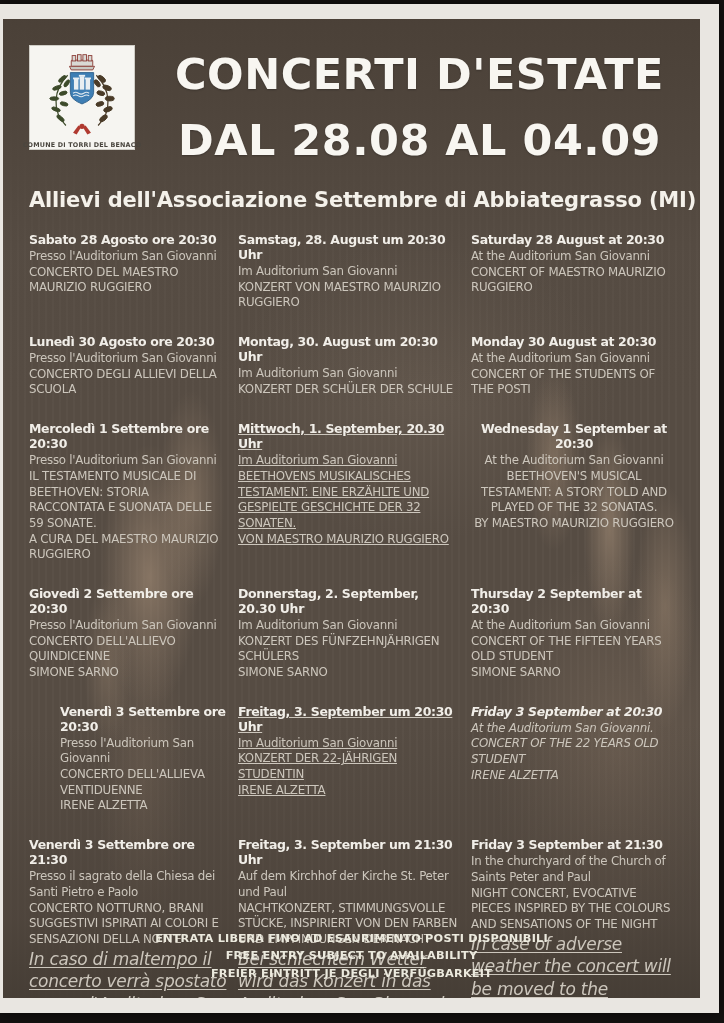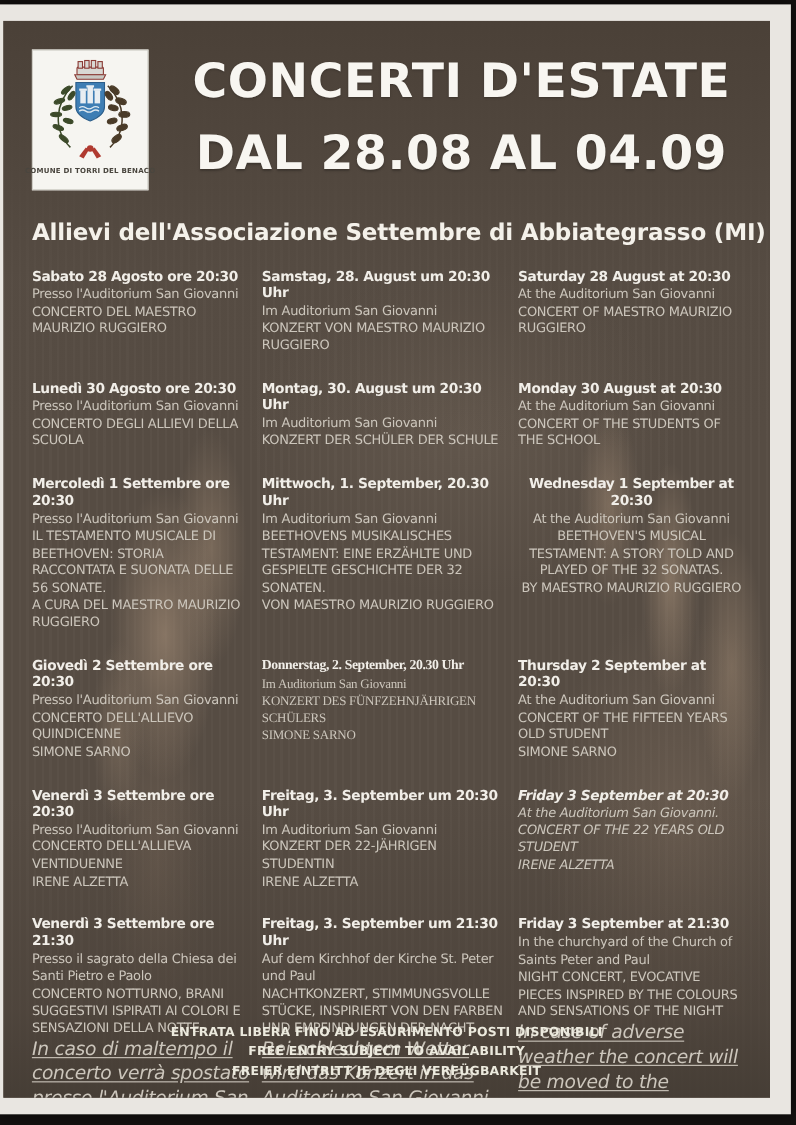--- a/index.html
+++ b/index.html
@@ -38,21 +38,21 @@
     background:linear-gradient(180deg,
       rgba(74,64,55,.95) 0%, rgba(80,70,61,.85) 14%, rgba(84,74,65,.25) 24%,
       rgba(84,74,65,0) 40%, rgba(84,74,65,0) 72%, rgba(72,63,55,.55) 92%, rgba(68,60,52,.9) 100%);
   }
 
   .content { position:absolute; inset:0; padding:12px 26px 0 26px; }
 
   
   .masthead { display:flex; align-items:flex-start; }
   .logo-card {
-    width:106px; height:128px; background:#f6f5f1; margin-top:14px;
+    width:106px; height:105px; background:#f6f5f1; margin-top:14px;
     border:1px solid #cfcdc6; display:flex; flex-direction:column; align-items:center;
     padding-top:6px; flex:none;
   }
   .logo-card svg { display:block; }
   .logo-caption { font-size:6.4px; color:#4a463f; letter-spacing:.2px; margin-top:3px;
     font-weight:bold; white-space:nowrap; }
 
   .titles { flex:1; text-align:center; padding-left:30px; }
   .title-line { color:#f8f6f1; font-weight:800; font-size:43px; letter-spacing:.5px;
     line-height:1.0; text-shadow:0 1px 2px rgba(0,0,0,.25); white-space:nowrap; }
@@ -159,30 +159,30 @@
               <div class="ln">CONCERTO DEL MAESTRO MAURIZIO RUGGIERO</div>
             </div>
             <div class="event" style="grid-area: 2 / 1;">
               <div class="event-header">Lunedì 30 Agosto ore 20:30</div>
               <div class="ln">Presso l'Auditorium San Giovanni</div>
               <div class="ln">CONCERTO DEGLI ALLIEVI DELLA SCUOLA</div>
             </div>
             <div class="event" style="grid-area: 3 / 1;">
               <div class="event-header">Mercoledì 1 Settembre ore 20:30</div>
               <div class="ln">Presso l'Auditorium San Giovanni</div>
-              <div class="ln">IL TESTAMENTO MUSICALE DI BEETHOVEN: STORIA RACCONTATA E SUONATA DELLE 56 SONATE.</div>
+              <div class="ln">IL TESTAMENTO MUSICALE DI BEETHOVEN: STORIA RACCONTATA E SUONATA DELLE 59 SONATE.</div>
               <div class="ln">A CURA DEL MAESTRO MAURIZIO RUGGIERO</div>
             </div>
             <div class="event" style="grid-area: 4 / 1;">
               <div class="event-header">Giovedì 2 Settembre ore 20:30</div>
               <div class="ln">Presso l'Auditorium San Giovanni</div>
               <div class="ln">CONCERTO DELL'ALLIEVO QUINDICENNE</div>
               <div class="ln">SIMONE SARNO</div>
             </div>
-            <div class="event" style="grid-area: 5 / 1;">
+            <div class="event" style="grid-area: 5 / 1; margin-left: 31px;">
               <div class="event-header">Venerdì 3 Settembre ore 20:30</div>
               <div class="ln">Presso l'Auditorium San Giovanni</div>
               <div class="ln">CONCERTO DELL'ALLIEVA VENTIDUENNE</div>
               <div class="ln">IRENE ALZETTA</div>
             </div>
             <div class="event" style="grid-area: 6 / 1;">
               <div class="event-header">Venerdì 3 Settembre ore 21:30</div>
               <div class="ln">Presso il sagrato della Chiesa dei Santi Pietro e Paolo</div>
               <div class="ln">CONCERTO NOTTURNO, BRANI SUGGESTIVI ISPIRATI AI COLORI E SENSAZIONI DELLA NOTTE</div>
               <div class="note">In caso di maltempo il concerto verrà spostato presso l'Auditorium San Giovanni.</div>
@@ -190,53 +190,53 @@
             <div class="event" style="grid-area: 1 / 2;">
               <div class="event-header">Samstag, 28. August um 20:30 Uhr</div>
               <div class="ln">Im Auditorium San Giovanni</div>
               <div class="ln">KONZERT VON MAESTRO MAURIZIO RUGGIERO</div>
             </div>
             <div class="event" style="grid-area: 2 / 2;">
               <div class="event-header">Montag, 30. August um 20:30 Uhr</div>
               <div class="ln">Im Auditorium San Giovanni</div>
               <div class="ln">KONZERT DER SCHÜLER DER SCHULE</div>
             </div>
-            <div class="event" style="grid-area: 3 / 2;">
+            <div class="event" style="grid-area: 3 / 2; text-decoration: underline;">
               <div class="event-header">Mittwoch, 1. September, 20.30 Uhr</div>
               <div class="ln">Im Auditorium San Giovanni</div>
               <div class="ln">BEETHOVENS MUSIKALISCHES TESTAMENT: EINE ERZÄHLTE UND GESPIELTE GESCHICHTE DER 32 SONATEN.</div>
               <div class="ln">VON MAESTRO MAURIZIO RUGGIERO</div>
             </div>
-            <div class="event" style="grid-area: 4 / 2; font-family: Liberation Serif, serif;">
+            <div class="event" style="grid-area: 4 / 2;">
               <div class="event-header">Donnerstag, 2. September, 20.30 Uhr</div>
               <div class="ln">Im Auditorium San Giovanni</div>
               <div class="ln">KONZERT DES FÜNFZEHNJÄHRIGEN SCHÜLERS</div>
               <div class="ln">SIMONE SARNO</div>
             </div>
-            <div class="event" style="grid-area: 5 / 2;">
+            <div class="event" style="grid-area: 5 / 2; text-decoration: underline;">
               <div class="event-header">Freitag, 3. September um 20:30 Uhr</div>
               <div class="ln">Im Auditorium San Giovanni</div>
               <div class="ln">KONZERT DER 22-JÄHRIGEN STUDENTIN</div>
               <div class="ln">IRENE ALZETTA</div>
             </div>
             <div class="event" style="grid-area: 6 / 2;">
               <div class="event-header">Freitag, 3. September um 21:30 Uhr</div>
               <div class="ln">Auf dem Kirchhof der Kirche St. Peter und Paul</div>
               <div class="ln">NACHTKONZERT, STIMMUNGSVOLLE STÜCKE, INSPIRIERT VON DEN FARBEN UND EMPFINDUNGEN DER NACHT</div>
               <div class="note">Bei schlechtem Wetter wird das Konzert in das Auditorium San Giovanni verlegt.</div>
             </div>
             <div class="event" style="grid-area: 1 / 3;">
               <div class="event-header">Saturday 28 August at 20:30</div>
               <div class="ln">At the Auditorium San Giovanni</div>
               <div class="ln">CONCERT OF MAESTRO MAURIZIO RUGGIERO</div>
             </div>
             <div class="event" style="grid-area: 2 / 3;">
               <div class="event-header">Monday 30 August at 20:30</div>
               <div class="ln">At the Auditorium San Giovanni</div>
-              <div class="ln">CONCERT OF THE STUDENTS OF THE SCHOOL</div>
+              <div class="ln">CONCERT OF THE STUDENTS OF THE POSTI</div>
             </div>
             <div class="event" style="grid-area: 3 / 3; text-align: center;">
               <div class="event-header">Wednesday 1 September at 20:30</div>
               <div class="ln">At the Auditorium San Giovanni</div>
               <div class="ln">BEETHOVEN'S MUSICAL TESTAMENT: A STORY TOLD AND PLAYED OF THE 32 SONATAS.</div>
               <div class="ln">BY MAESTRO MAURIZIO RUGGIERO</div>
             </div>
             <div class="event" style="grid-area: 4 / 3;">
               <div class="event-header">Thursday 2 September at 20:30</div>
               <div class="ln">At the Auditorium San Giovanni</div>

